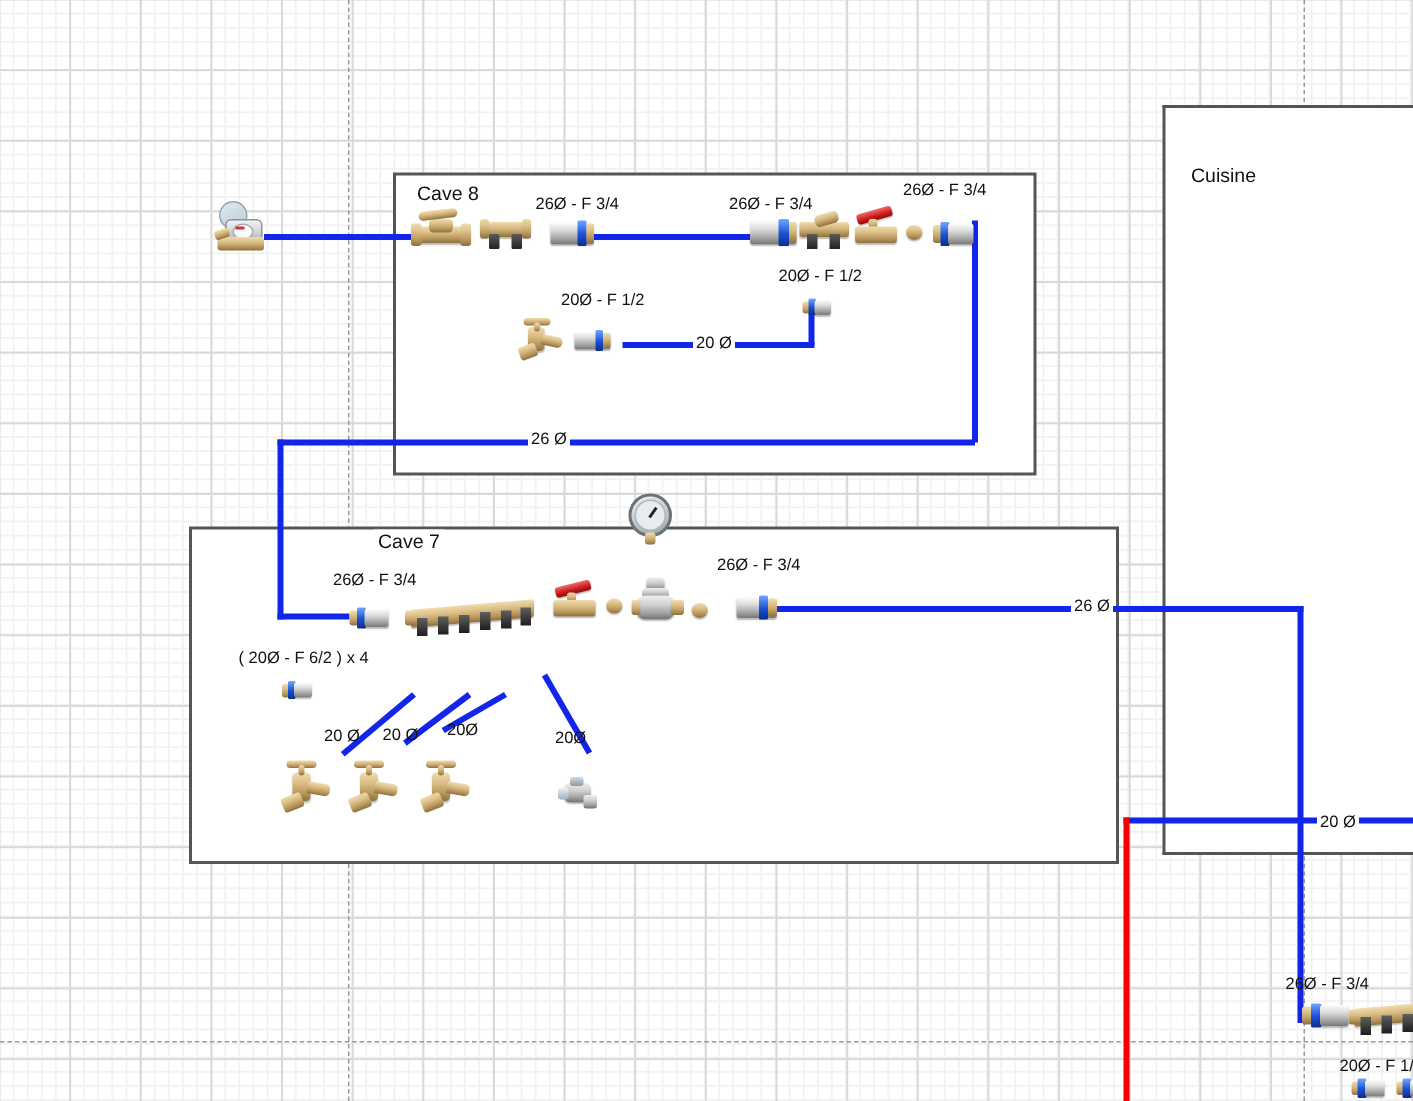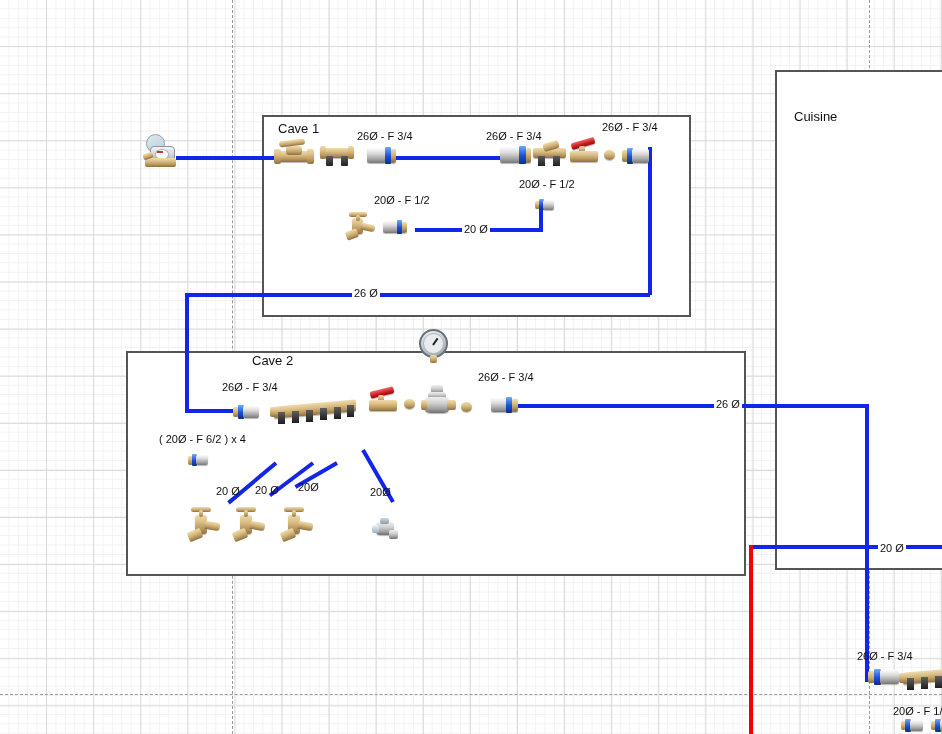--- a/index.html
+++ b/index.html
@@ -71,24 +71,24 @@
 <div id="stage">
 
   <div class="guide-v" style="left:232px;top:0;height:734px;"></div>
   <div class="guide-v" style="left:869px;top:0;height:734px;"></div>
   <div class="guide-h" style="left:0;top:694px;width:942px;"></div>
 
   <div class="room" style="left:775px;top:70px;width:200px;height:500px;border-right:none;"></div>
   <div class="room-label" style="left:791px;top:109px;">Cuisine</div>
 
   <div class="room" style="left:262px;top:115px;width:429px;height:202px;"></div>
-  <div class="room-label" style="left:275px;top:121px;">Cave 1</div>
+  <div class="room-label" style="left:275px;top:121px;">Cave 8</div>
 
   <div class="room" style="left:126px;top:351px;width:620px;height:225px;"></div>
-  <div class="room-label" style="left:249px;top:353px;">Cave 2</div>
+  <div class="room-label" style="left:249px;top:353px;">Cave 7</div>
 
   <div class="pipe-h" style="left:176px;top:156px;width:98px;"></div>
 
   <div class="pipe-h" style="left:395px;top:156px;width:109px;"></div>
 
   <div class="pipe-v" style="left:648px;top:147px;height:148px;"></div>
 
   <div class="pipe-h" style="left:415px;top:228px;width:128px;"></div>
   <div class="pipe-v" style="left:539px;top:209px;height:21px;"></div>
   <div class="dim onpipe" style="left:462px;top:224px;">20 Ø</div>

